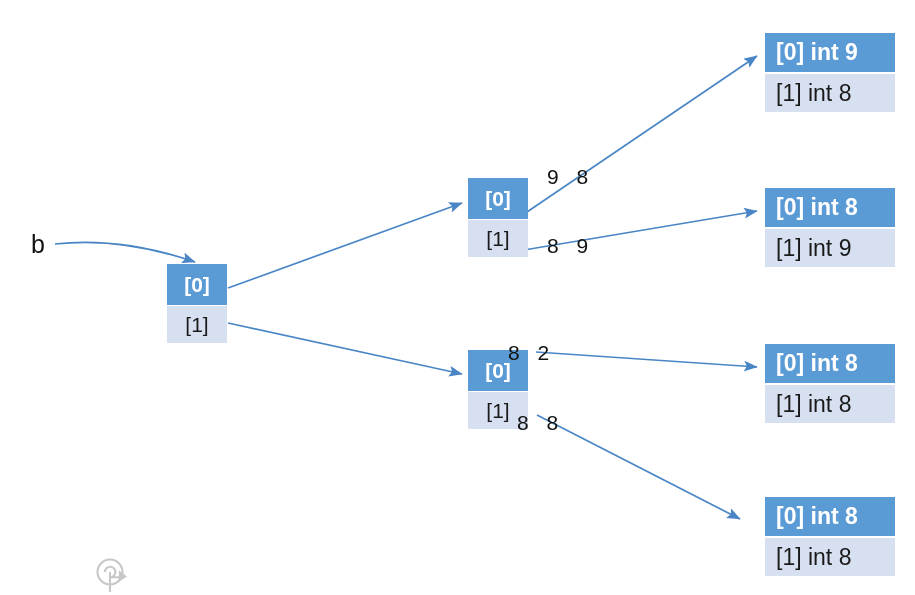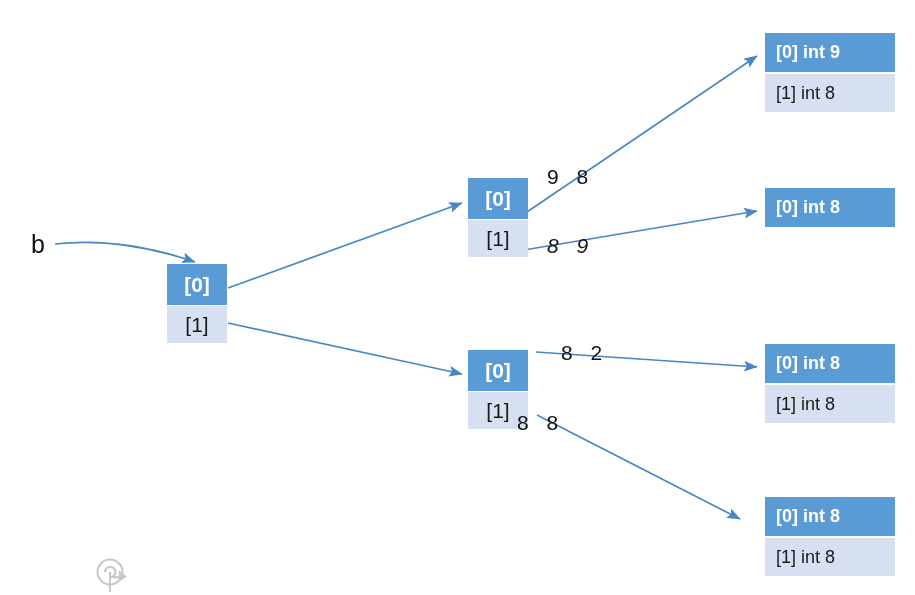--- a/index.html
+++ b/index.html
@@ -50,21 +50,21 @@
     font-size: 21px;
   }
   .node-small .cell-top { height: 41px; }
   .node-small .cell-bot { height: 37px; margin-top: 1px; }
 
   
   .node-wide .cell {
     width: 130px;
     justify-content: flex-start;
     padding-left: 11px;
-    font-size: 18px;
+    font-size: 23px;
   }
   .node-wide .cell-top { height: 39px; }
   .node-wide .cell-bot { height: 38px; margin-top: 2px; }
 
   .var-label {
     position: absolute;
     font-size: 25px;
     color: #111111;
     font-family: "Liberation Sans", sans-serif;
   }
@@ -119,31 +119,32 @@
     <div class="cell cell-top">[0]</div>
     <div class="cell cell-bot">[1]</div>
   </div>
 
   <div class="node node-small" style="left:468px; top:350px;">
     <div class="cell cell-top">[0]</div>
     <div class="cell cell-bot">[1]</div>
   </div>
 
   <div class="edge-label" style="left:547px; top:165px;">9 8</div>
-  <div class="edge-label" style="left:547px; top:234px;font-style:italic;">8 9</div>
-  <div class="edge-label" style="left:561px; top:341px;">8 2</div>
+  <div class="edge-label" style="left:547px; top:234px;">8 9</div>
+  <div class="edge-label" style="left:508px; top:341px;">8 2</div>
   <div class="edge-label" style="left:517px; top:411px;">8 8</div>
 
   <div class="node node-wide" style="left:765px; top:33px;">
     <div class="cell cell-top">[0] int 9</div>
     <div class="cell cell-bot">[1] int 8</div>
   </div>
 
   <div class="node node-wide" style="left:765px; top:188px;">
     <div class="cell cell-top">[0] int 8</div>
+    <div class="cell cell-bot">[1] int 9</div>
   </div>
 
   <div class="node node-wide" style="left:765px; top:344px;">
     <div class="cell cell-top">[0] int 8</div>
     <div class="cell cell-bot">[1] int 8</div>
   </div>
 
   <div class="node node-wide" style="left:765px; top:497px;">
     <div class="cell cell-top">[0] int 8</div>
     <div class="cell cell-bot">[1] int 8</div>

